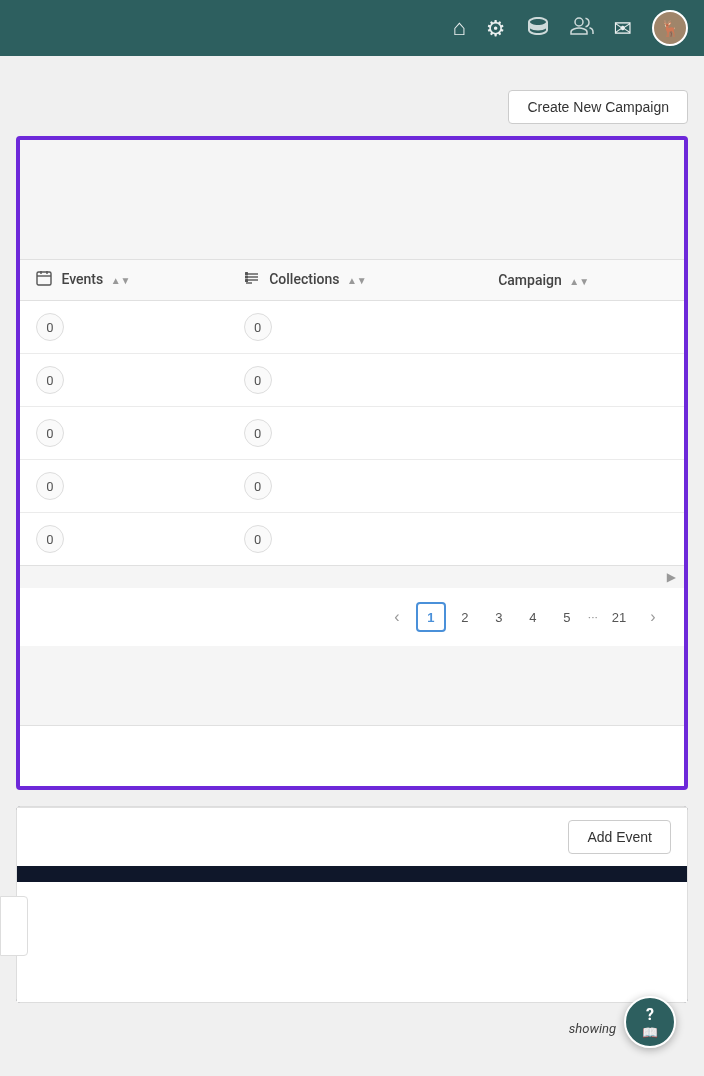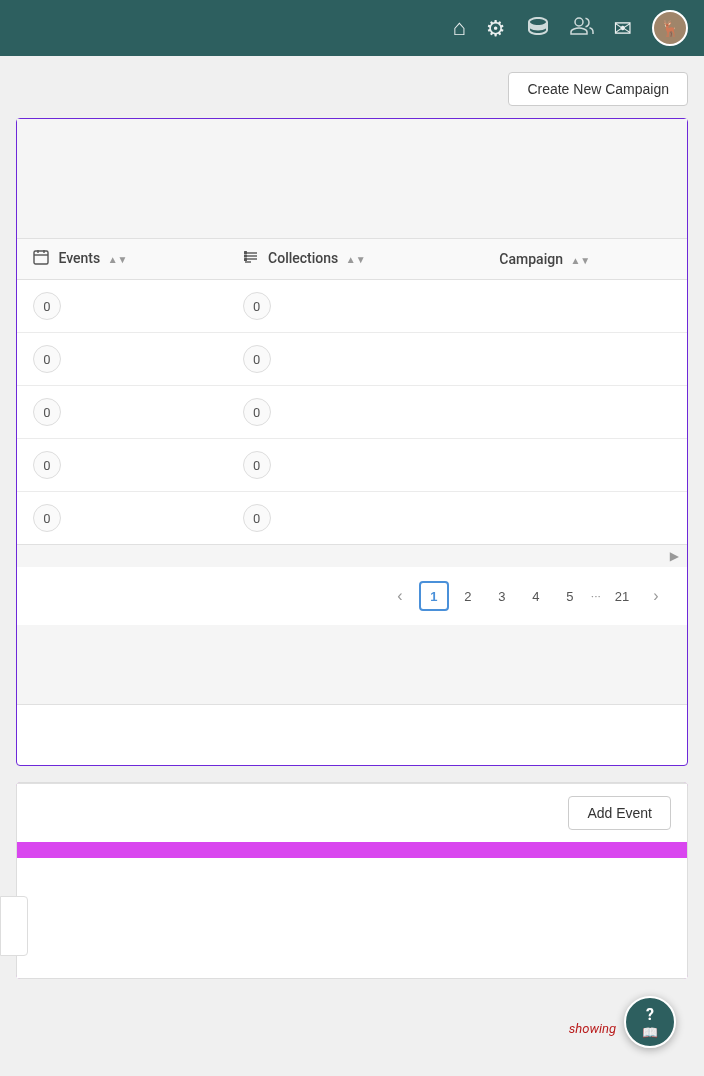--- a/index.html
+++ b/index.html
@@ -53,26 +53,27 @@
       margin-bottom: 12px;
     }
     .btn-create-campaign {
       border: 1px solid #ccc;
       background: #fff;
       padding: 8px 18px;
       border-radius: 4px;
       font-size: 14px;
       color: #333;
       cursor: pointer;
+      margin-top: 18px;
     }
 
     
     .card {
       background: #fff;
-      border: 1px solid #6d28d9;
+      border: 4px solid #6d28d9;
       border-radius: 4px;
       margin-bottom: 16px;
     }
 
     
     .card-header-area {
       background: #f5f5f5;
       height: 120px;
       border-bottom: 1px solid #e0e0e0;
     }
@@ -229,27 +230,27 @@
     }
     .help-bubble-inner .q-mark { font-size: 16px; font-weight: bold; }
     .help-bubble-inner .book-icon { font-size: 13px; }
 
     
     .showing-text {
       position: fixed;
       bottom: 40px;
       right: 88px;
       font-size: 13px;
-      color: #b91c1c;
+      color: #404040;
       font-style: italic;
     }
 
     
     .second-card {
-      background: #d946ef;
+      background: #0f172a;
       border: 1px solid #ddd;
       border-radius: 4px;
       margin-bottom: 16px;
     }
 
     
     .left-sidebar-area {
       position: absolute;
       left: 0;
       bottom: 120px;

